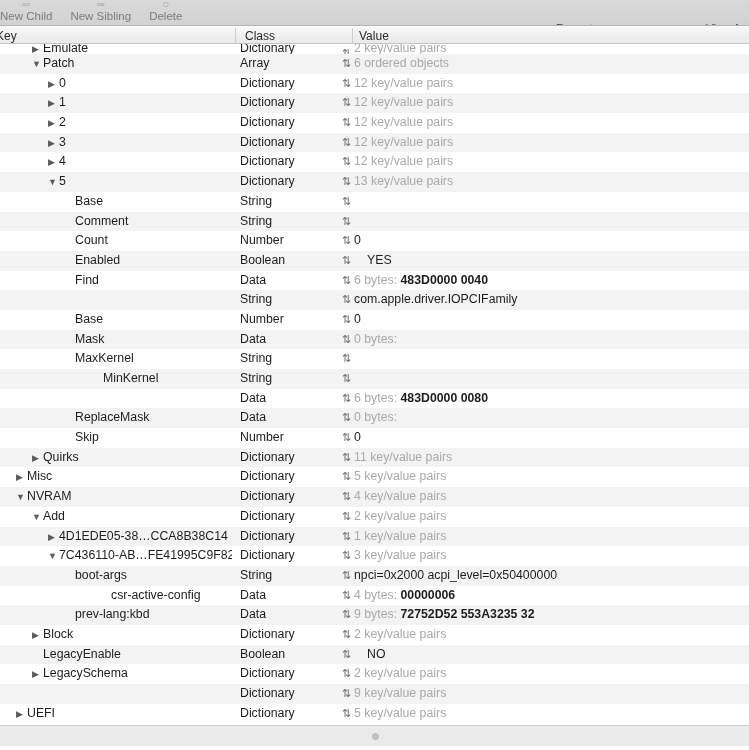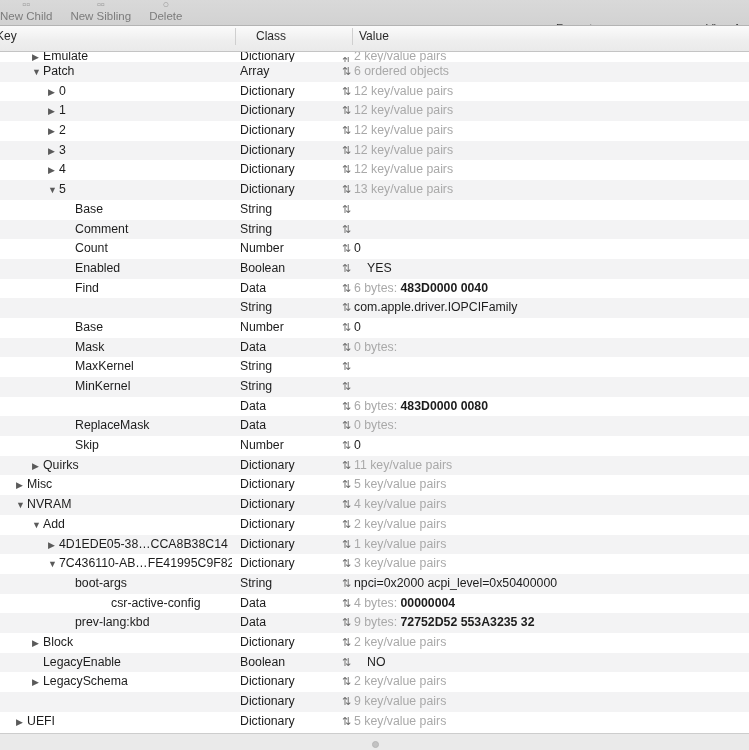--- a/index.html
+++ b/index.html
@@ -32,21 +32,21 @@
     font-size: 11.5px; color: #7c7c7c; line-height: 15px;
     white-space: nowrap; padding-bottom: 2px;
   }
   .tb-right-item { position: absolute; top: 12px; height: 26px;
     display: flex; flex-direction: column; align-items: center; }
   .tb-right-item .tb-label { color: #3b3b3b; }
 
   
   #col-header {
     position: relative;
-    height: 26px;
+    height: 18px;
     background: linear-gradient(to bottom, #fbfbfb 0%, #efefef 55%, #eaeaea 100%);
     border-bottom: 1px solid #c4c4c4;
   }
   .col-h {
     position: absolute; top: 0; height: 21px; line-height: 21px;
     font-size: 12px; color: #2a2a2a; white-space: nowrap;
   }
   .col-div {
     position: absolute; top: 2px; height: 17px; width: 1px;
     background: #cfcfcf;
@@ -148,21 +148,21 @@
 
   <div class="tb-right-item" style="left:706px;">
     <span class="tb-glyph"></span>
     <span class="tb-label">View As</span>
   </div>
 </div>
 
 <div id="col-header">
   <div class="col-h" style="left:-4px;">Key</div>
   <div class="col-div" style="left:235px;"></div>
-  <div class="col-h" style="left:256px;">Class</div>
+  <div class="col-h" style="left:245px;">Class</div>
   <div class="col-div" style="left:352px;"></div>
   <div class="col-h" style="left:359px;">Value</div>
 </div>
 
 <div id="outline">
     <div class="row odd" style="height: 10px;">
       <div class="cell c-key" style="padding-left: 32px; line-height: 8px;"><span class="twisty">▶</span><span>Emulate</span></div>
       <div class="cell c-class" style="line-height: 8px;">Dictionary</div>
       <div class="cell c-step"><span class="stepper" style="line-height: 8px;">⇅</span></div>
       <div class="cell c-val" style="line-height: 8px;"><span class="val-dim">2 key/value pairs</span></div>
@@ -256,21 +256,21 @@
       <div class="cell c-step"><span class="stepper">⇅</span></div>
       <div class="cell c-val"><span class="val-dim">0 bytes:</span></div>
     </div>
     <div class="row odd">
       <div class="cell c-key" style="padding-left: 64px;"><span class="twisty empty">&nbsp;</span><span>MaxKernel</span></div>
       <div class="cell c-class">String</div>
       <div class="cell c-step"><span class="stepper">⇅</span></div>
       <div class="cell c-val"><span></span></div>
     </div>
     <div class="row even">
-      <div class="cell c-key" style="padding-left: 64px;"><span class="twisty empty">&nbsp;</span><span>MinKernel</span></div>
+      <div class="cell c-key" style="padding-left: 92px;"><span class="twisty empty">&nbsp;</span><span>MinKernel</span></div>
       <div class="cell c-class">String</div>
       <div class="cell c-step"><span class="stepper">⇅</span></div>
       <div class="cell c-val"><span></span></div>
     </div>
     <div class="row odd">
       <div class="cell c-key" style="padding-left: 64px; margin-top: 20px;"><span class="twisty empty">&nbsp;</span><span>Replace</span></div>
       <div class="cell c-class">Data</div>
       <div class="cell c-step"><span class="stepper">⇅</span></div>
       <div class="cell c-val"><span class="val-dim">6 bytes: </span><span class="val-hex">483D0000 0080</span></div>
     </div>
@@ -325,21 +325,21 @@
     <div class="row even">
       <div class="cell c-key" style="padding-left: 64px;"><span class="twisty empty">&nbsp;</span><span>boot-args</span></div>
       <div class="cell c-class">String</div>
       <div class="cell c-step"><span class="stepper">⇅</span></div>
       <div class="cell c-val"><span>npci=0x2000 acpi_level=0x50400000</span></div>
     </div>
     <div class="row odd">
       <div class="cell c-key" style="padding-left: 100px;"><span class="twisty empty">&nbsp;</span><span>csr-active-config</span></div>
       <div class="cell c-class">Data</div>
       <div class="cell c-step"><span class="stepper">⇅</span></div>
-      <div class="cell c-val"><span class="val-dim">4 bytes: </span><span class="val-hex">00000004</span></div>
+      <div class="cell c-val"><span class="val-dim">4 bytes: </span><span class="val-hex">00000006</span></div>
     </div>
     <div class="row even">
       <div class="cell c-key" style="padding-left: 64px;"><span class="twisty empty">&nbsp;</span><span>prev-lang:kbd</span></div>
       <div class="cell c-class">Data</div>
       <div class="cell c-step"><span class="stepper">⇅</span></div>
       <div class="cell c-val"><span class="val-dim">9 bytes: </span><span class="val-hex">72752D52 553A3235 32</span></div>
     </div>
     <div class="row odd">
       <div class="cell c-key" style="padding-left: 32px;"><span class="twisty">▶</span><span>Block</span></div>
       <div class="cell c-class">Dictionary</div>

